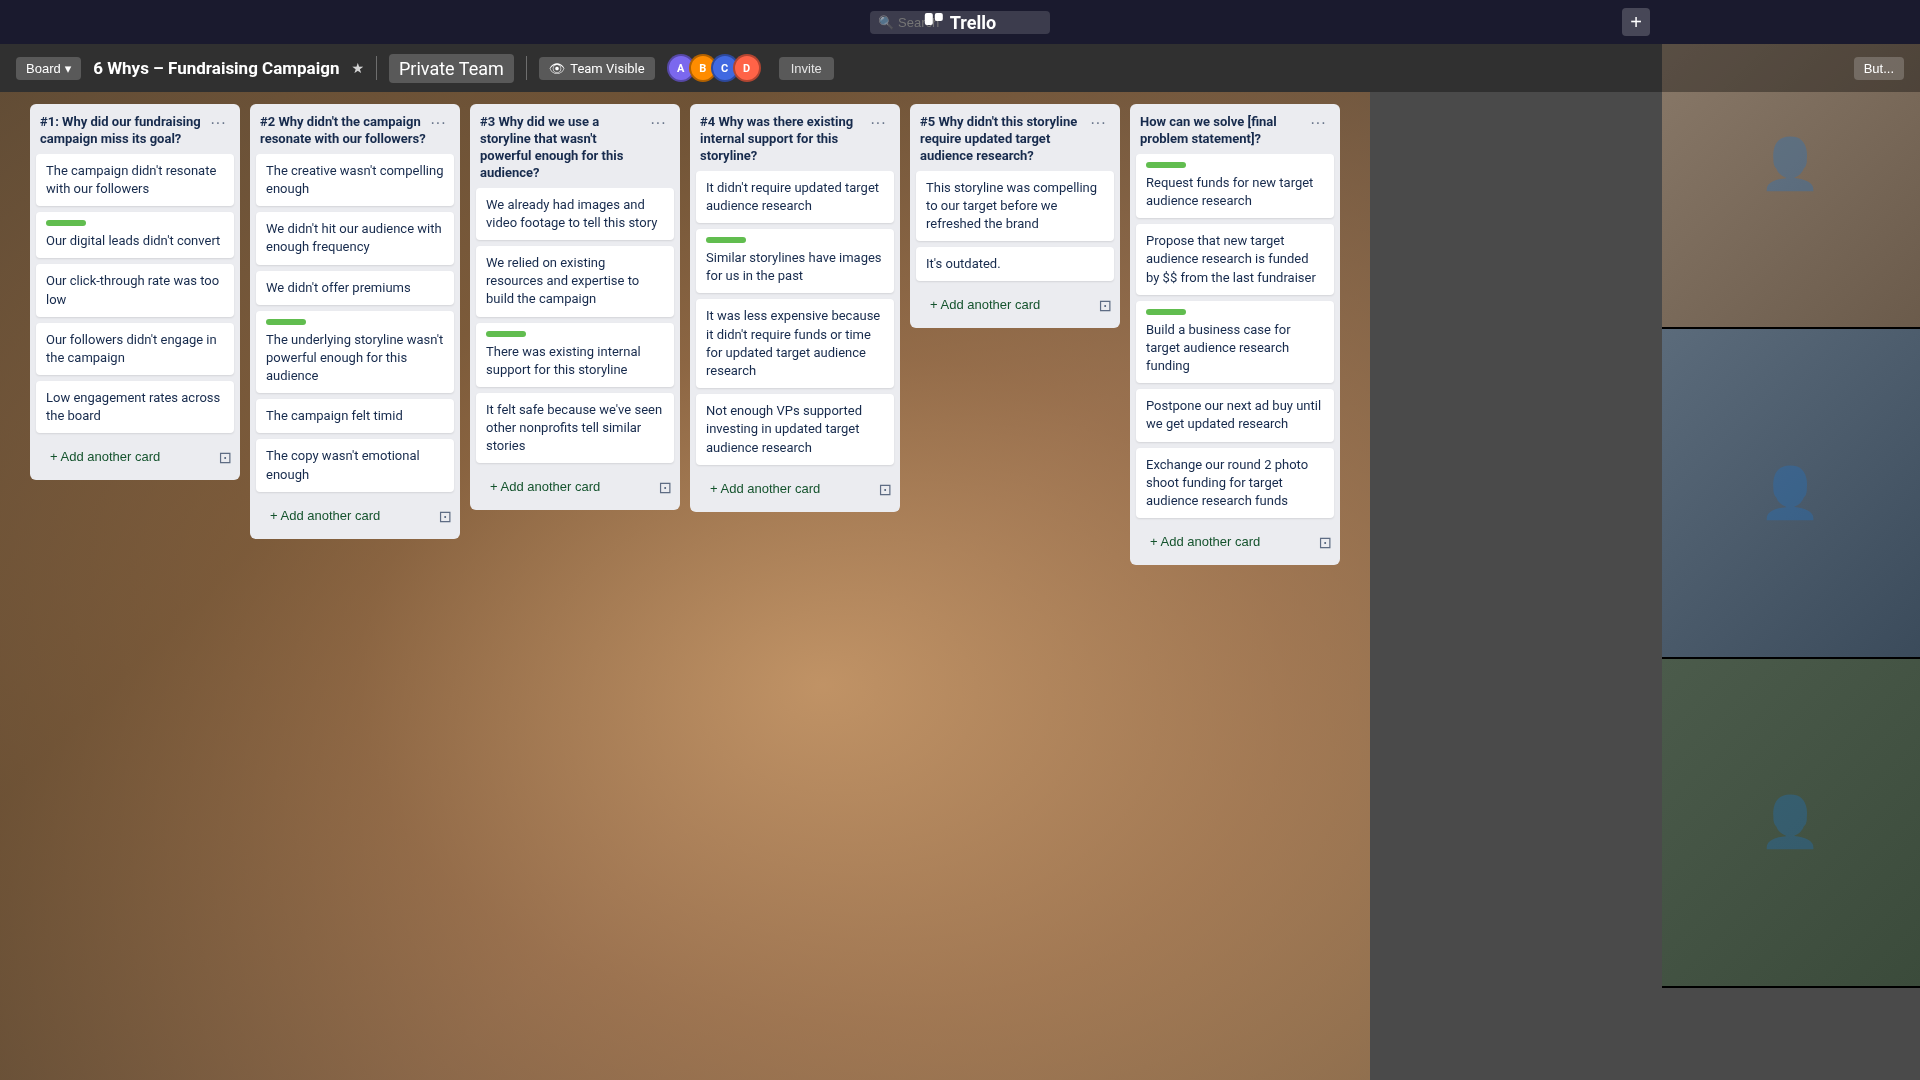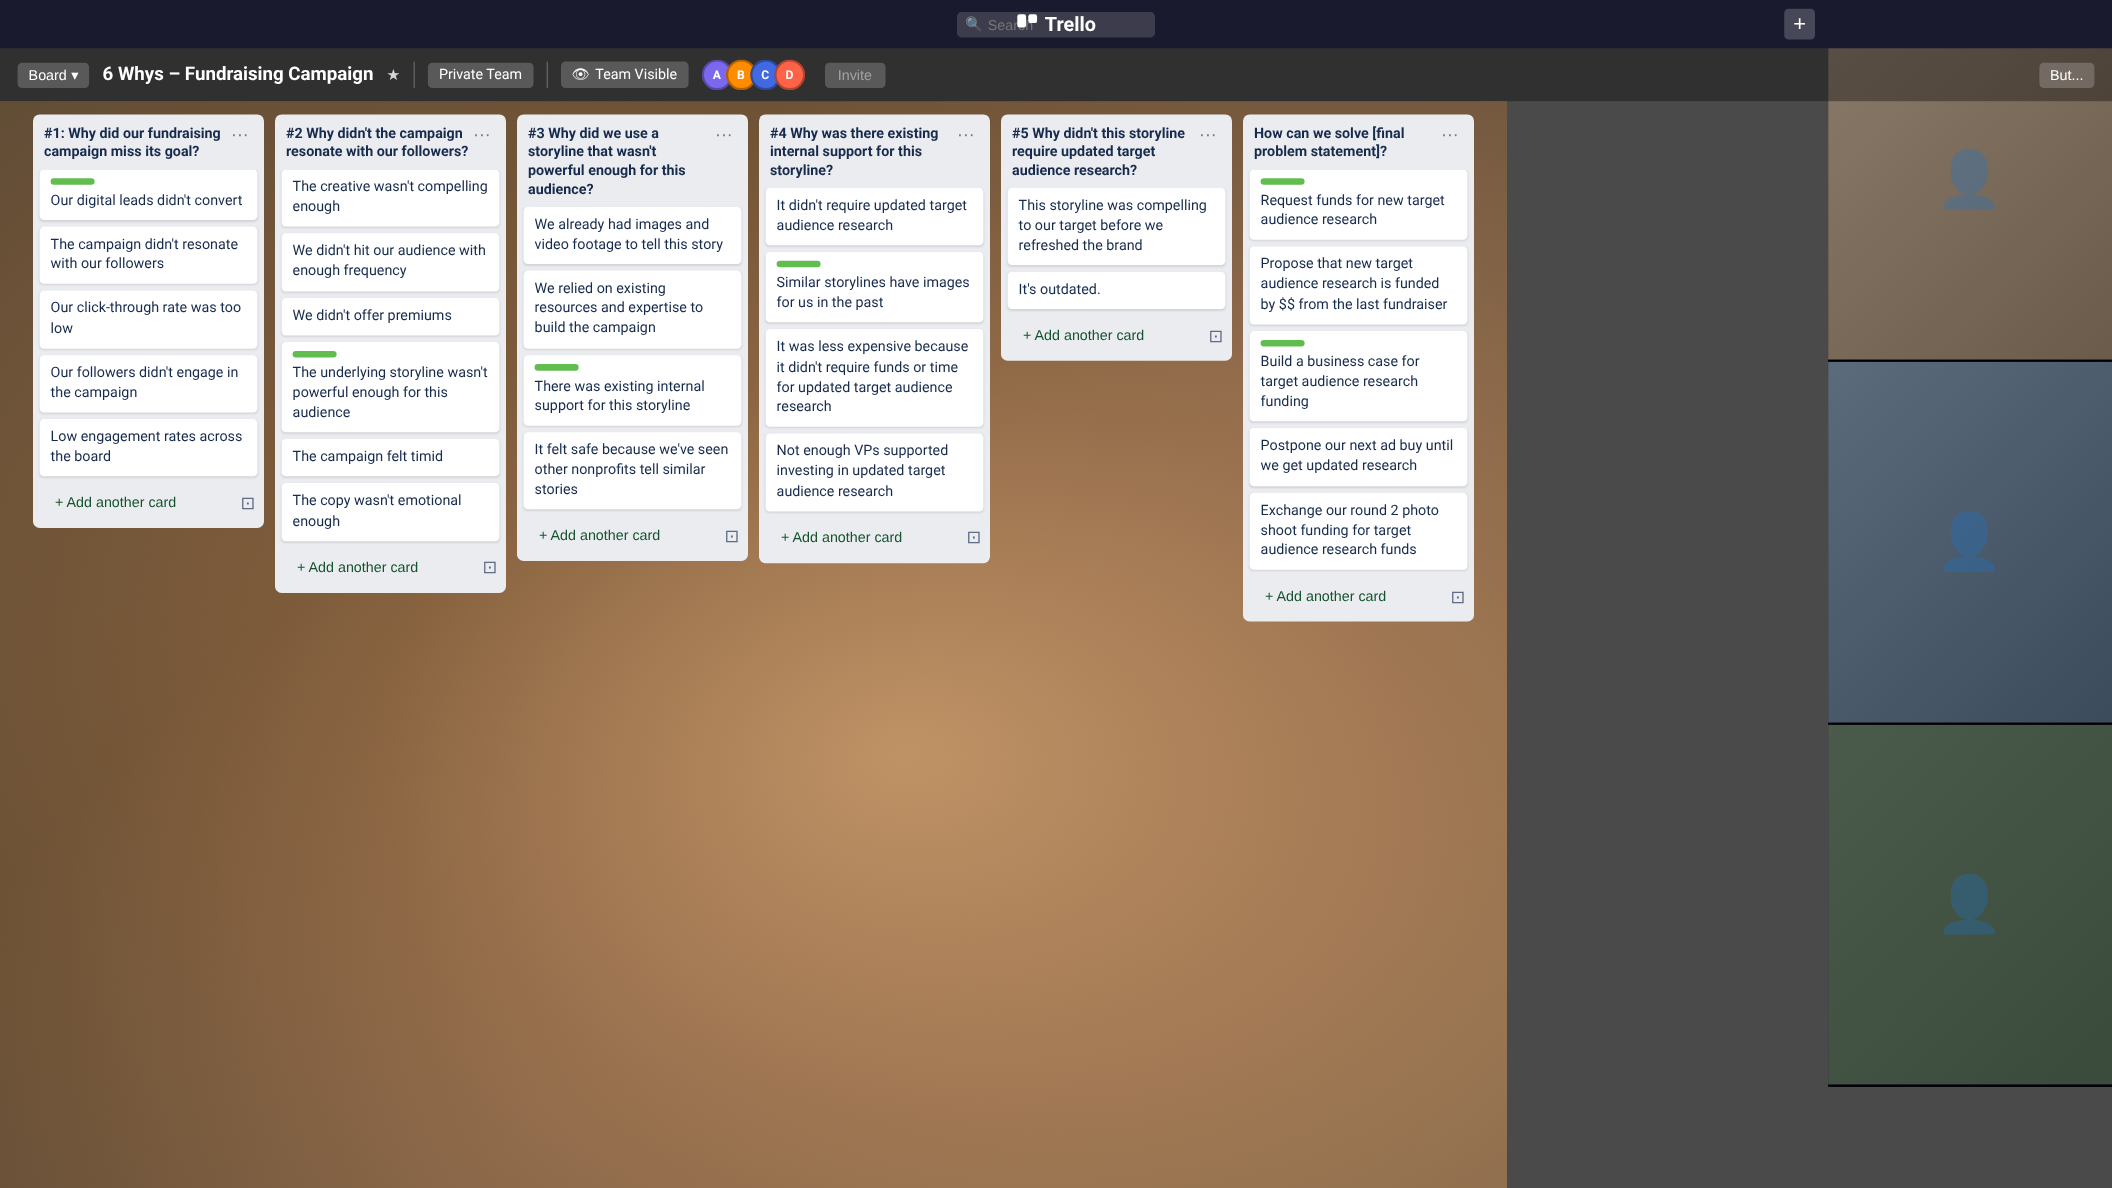--- a/index.html
+++ b/index.html
@@ -96,21 +96,21 @@
       font-weight: 700;
     }
     .star-icon { color: rgba(255,255,255,0.8); cursor: pointer; font-size: 14px; }
     .divider-v { width: 1px; height: 24px; background: rgba(255,255,255,0.3); }
     .team-badge {
       background: rgba(255,255,255,0.2);
       border: none;
       color: #fff;
       padding: 4px 10px;
       border-radius: 4px;
-      font-size: 13px;
+      font-size: 18px;
     }
     .vis-badge {
       background: rgba(255,255,255,0.2);
       border: none;
       color: #fff;
       padding: 4px 10px;
       border-radius: 4px;
       font-size: 13px;
       display: flex;
       align-items: center;
@@ -126,21 +126,21 @@
       display: flex;
       align-items: center;
       justify-content: center;
       font-size: 11px;
       font-weight: 700;
       color: #fff;
     }
     .invite-btn {
       background: rgba(255,255,255,0.2);
       border: none;
-      color: #a3a3a3;
+      color: #e5e5e5;
       padding: 4px 12px;
       border-radius: 4px;
       font-size: 13px;
       cursor: pointer;
       margin-left: 6px;
     }
     .header-right {
       margin-left: auto;
       display: flex;
       align-items: center;
@@ -369,25 +369,25 @@
 
       <div class="lists-container" id="lists-container">
 
       <div class="list">
             <div class="list-header">
               <div class="list-title">#1: Why did our fundraising campaign miss its goal?</div>
               <button class="list-menu-btn">···</button>
             </div>
             <div class="list-cards">
               <div class="card">
+                <div class="card-text">The campaign didn't resonate with our followers</div>
+              </div>
+              <div class="card">
                 <div class="card-label label-green"></div>
                 <div class="card-text">Our digital leads didn't convert</div>
-              </div>
-              <div class="card">
-                <div class="card-text">The campaign didn't resonate with our followers</div>
               </div>
               <div class="card">
                 <div class="card-text">Our click-through rate was too low</div>
               </div>
               <div class="card">
                 <div class="card-text">Our followers didn't engage in the campaign</div>
               </div>
               <div class="card">
                 <div class="card-text">Low engagement rates across the board</div>
               </div>

